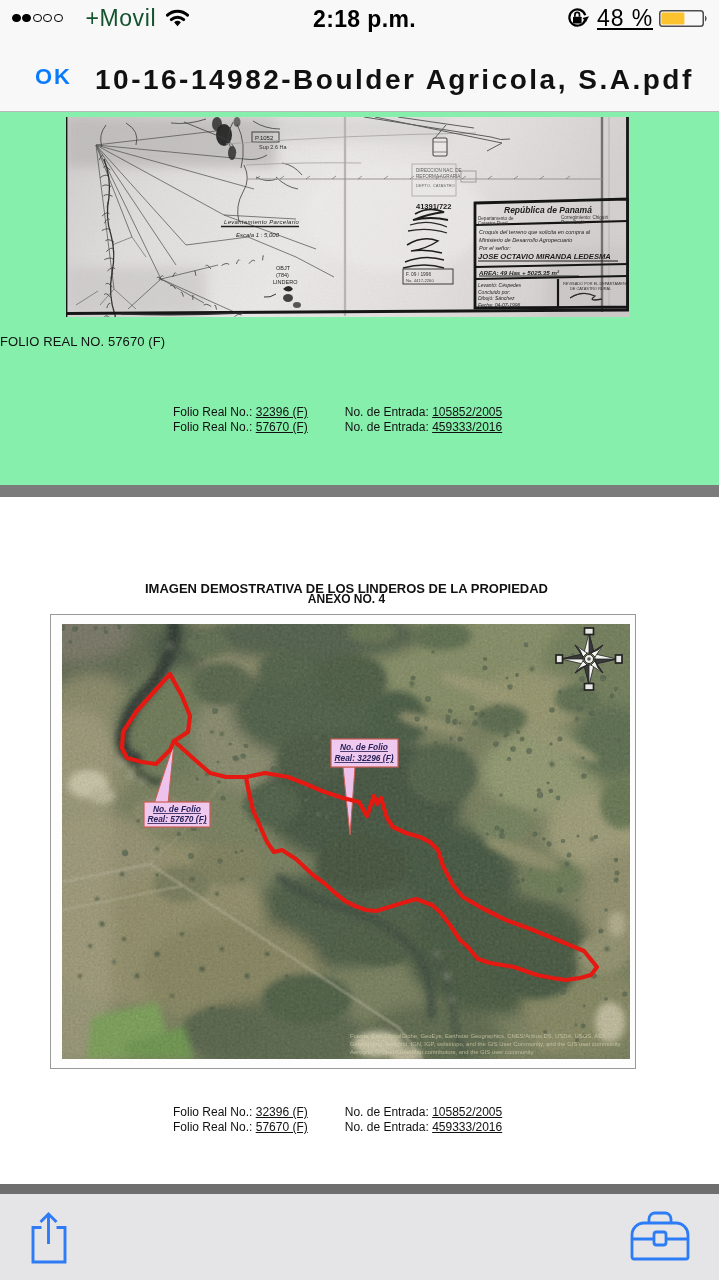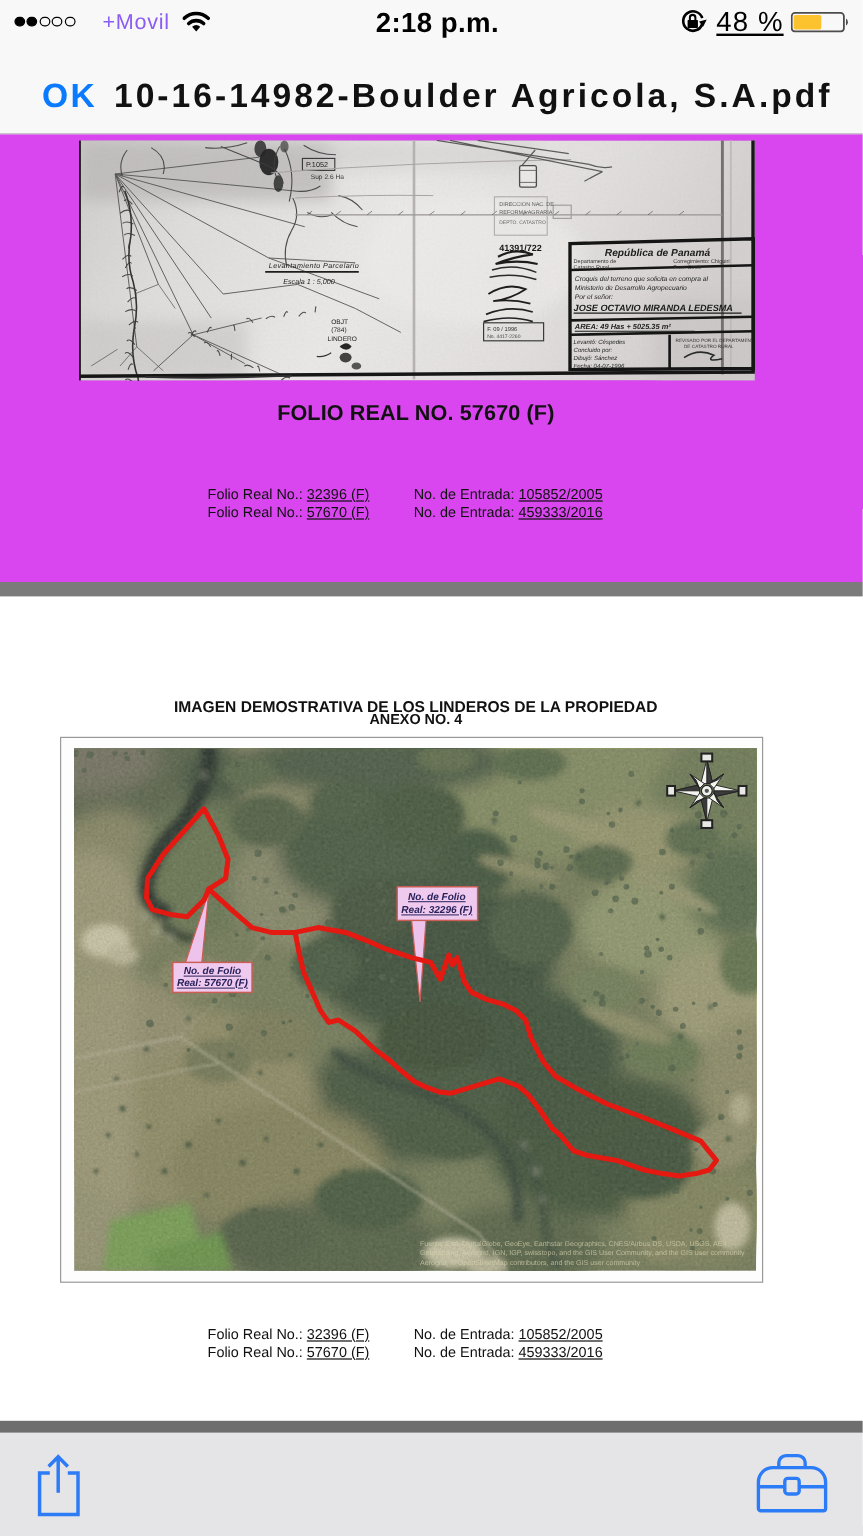--- a/index.html
+++ b/index.html
@@ -4,32 +4,32 @@
 <style>
   html,body{margin:0;padding:0;}
   body{width:719px;height:1280px;position:relative;background:#fff;
        font-family:"Liberation Sans", sans-serif;overflow:hidden;}
   .statusnav{position:absolute;left:0;top:0;width:719px;height:111px;
        background:#f8f8f8;border-bottom:1px solid #b9b9b9;}
   .sb-left{position:absolute;left:12px;top:5px;height:26px;display:flex;align-items:center;}
   .dots{display:flex;align-items:center;}
   .dot{width:8.6px;height:8.6px;border-radius:50%;margin-right:1.9px;border:1.3px solid #000;box-sizing:border-box;}
   .dot.f{background:#000;}
-  .carrier{font-size:18px;color:#8b5cf6;margin-left:21px;margin-right:10px;letter-spacing:0.6px;}
+  .carrier{font-size:23px;color:#14532d;margin-left:21px;margin-right:10px;letter-spacing:0.6px;}
   .time{position:absolute;left:5px;top:6px;width:719px;text-align:center;
         font-size:23px;font-weight:bold;color:#000;letter-spacing:0.35px;}
   .sb-right{position:absolute;right:11px;top:5px;height:26px;display:flex;align-items:center;text-decoration:underline;}
   .pct{font-size:23px;color:#000;margin:0 6px 0 8px;letter-spacing:0.9px;}
   .navrow{position:absolute;left:0;top:60px;width:719px;height:44px;}
-  .ok{position:absolute;left:35px;top:4px;font-size:28px;font-weight:bold;color:#0a7aff;letter-spacing:2px;}
+  .ok{position:absolute;left:35px;top:4px;font-size:22px;font-weight:bold;color:#0a7aff;letter-spacing:2px;}
   .navtitle{position:absolute;left:95px;top:4px;font-size:28px;font-weight:bold;color:#111;
         white-space:nowrap;letter-spacing:2.5px;}
-  .page1{position:absolute;left:0;top:112px;width:719px;height:373px;background:#d946ef;}
-  .folio-head{position:absolute;left:0;top:334px;width:693px;text-align:center;
-        font-size:18px;font-weight:bold;color:#111;letter-spacing:0.1px;}
+  .page1{position:absolute;left:0;top:112px;width:719px;height:373px;background:#86efac;}
+  .folio-head{position:absolute;left:0;top:334px;width:693px;text-align:left;
+        font-size:13px;font-weight:normal;color:#111;letter-spacing:0.1px;}
   .rows{position:absolute;left:173px;font-size:12px;color:#111;line-height:15px;white-space:nowrap;}
   .rows b{font-weight:normal;}
   .rows u{text-decoration:underline;text-align:right;}
   .sep{position:absolute;left:0;width:719px;height:12px;background:#7b7b7b;}
   .anexo{position:absolute;left:0;width:693px;text-align:center;font-weight:bold;color:#111;}
   .frame{position:absolute;left:50px;top:614px;width:584px;height:453px;
         border:1px solid #999;background:#fdfdfd;}
   .toolbar{position:absolute;left:0;top:1194px;width:719px;height:86px;background:#e5e4e6;}
 </style>
 </head>

